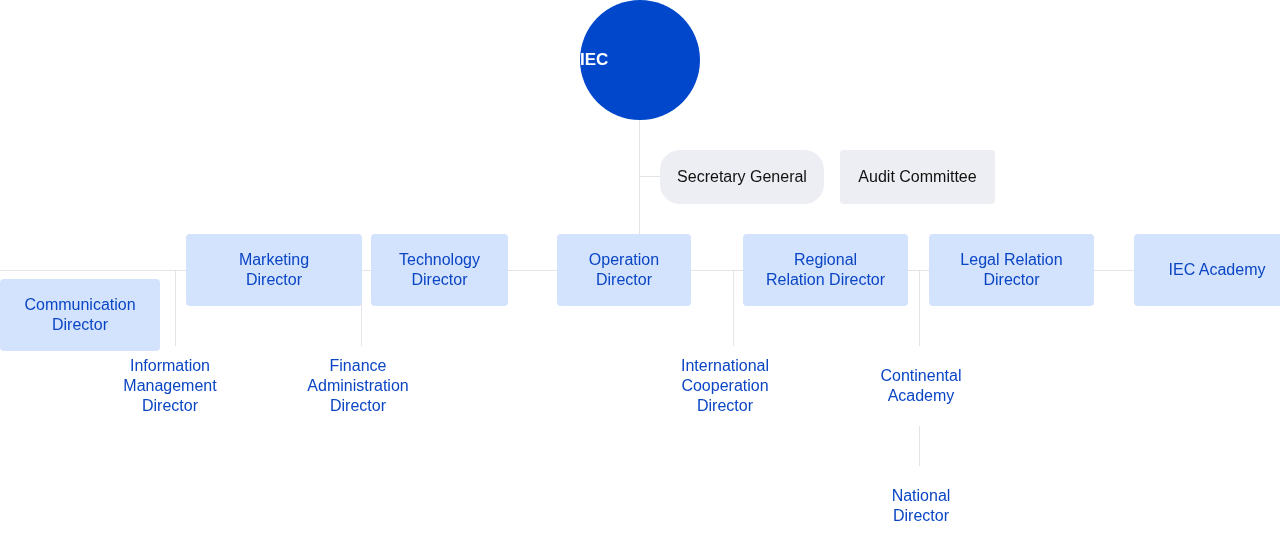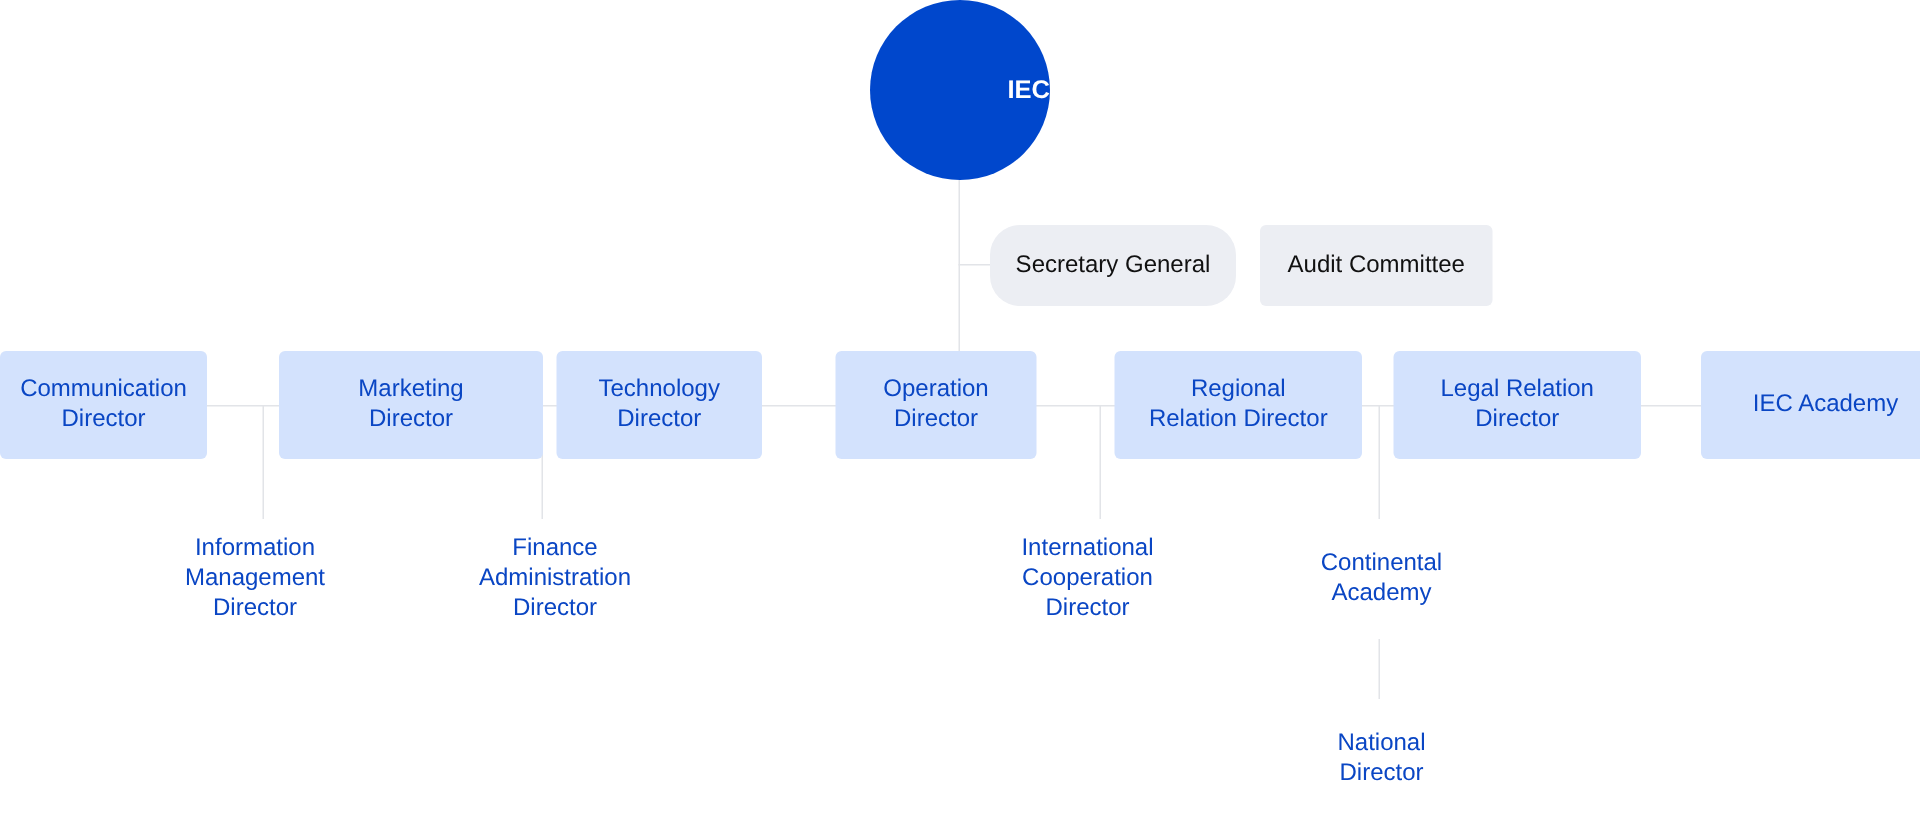--- a/index.html
+++ b/index.html
@@ -1,20 +1,20 @@
 <!DOCTYPE html>
 <html><head>
 <meta charset="utf-8">
 <style>
   html, body { margin:0; padding:0; background:#ffffff; }
   body { width:1280px; height:546px; position:relative; overflow:hidden;
          font-family:"Liberation Sans", "DejaVu Sans", sans-serif; }
   .line { position:absolute; background:#e2e4e8; }
   .circle { position:absolute; left:580px; top:0; width:120px; height:120px; border-radius:50%;
-            background:#0047cc; color:#fff; display:flex; align-items:center; justify-content:flex-end;
+            background:#0047cc; color:#fff; display:flex; align-items:center; justify-content:flex-start;
             font-weight:bold; font-size:17px; }
   .gray { position:absolute; top:150px; height:54px; background:#eceef3; border-radius:4px;
           display:flex; align-items:center; justify-content:center; color:#111; font-size:16px; }
   .box { position:absolute; top:234px; height:72px; background:#d3e2fd; border-radius:4px;
          display:flex; align-items:center; justify-content:center; text-align:center;
          color:#0a46c4; font-size:16px; line-height:20px; }
   .sub { position:absolute; width:140px; text-align:center; color:#0a46c4; font-size:16px; line-height:20px; }
   .lbl { white-space:pre-line; }
 </style>
 </head>
@@ -33,21 +33,21 @@
     <span>IEC</span>
   </div>
 
 <div class="gray" style="left:660px;width:164px;border-radius:20px;">
     <span>Secretary General</span>
   </div>
 <div class="gray" style="left:840px;width:155px;">
     <span>Audit Committee</span>
   </div>
 
-<div class="box" style="left:0;width:138px;">
+<div class="box" style="left:0;width:160px;margin-top:45px;">
     <span class="lbl">Communication
 Director</span>
   </div>
 <div class="box" style="left:186px;width:176px;">
     <span class="lbl">Marketing
 Director</span>
   </div>
 <div class="box" style="left:371px;width:137px;">
     <span class="lbl">Technology
 Director</span>
@@ -64,21 +64,21 @@
     <span class="lbl">Legal Relation
 Director</span>
   </div>
 <div class="box" style="left:1114px;width:166px;margin-left:20px;">
     <span class="lbl">IEC Academy</span>
   </div>
 
 <div class="sub lbl" style="left:100px;top:356px;">Information
 Management
 Director</div>
-<div class="sub lbl" style="left:300px;top:356px;">Finance
+<div class="sub lbl" style="left:288px;top:356px;">Finance
 Administration
 Director</div>
 <div class="sub lbl" style="left:655px;top:356px;">International
 Cooperation
 Director</div>
 <div class="sub lbl" style="left:851px;top:366px;">Continental
 Academy</div>
 <div class="sub lbl" style="left:851px;top:486px;">National
 Director</div>
 

